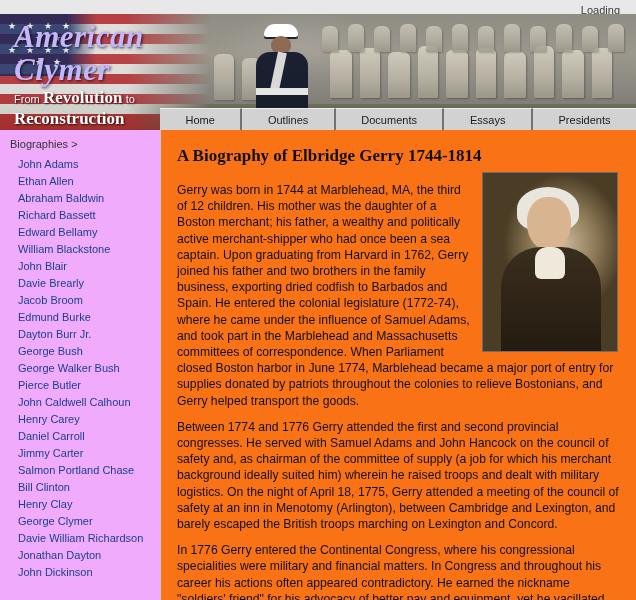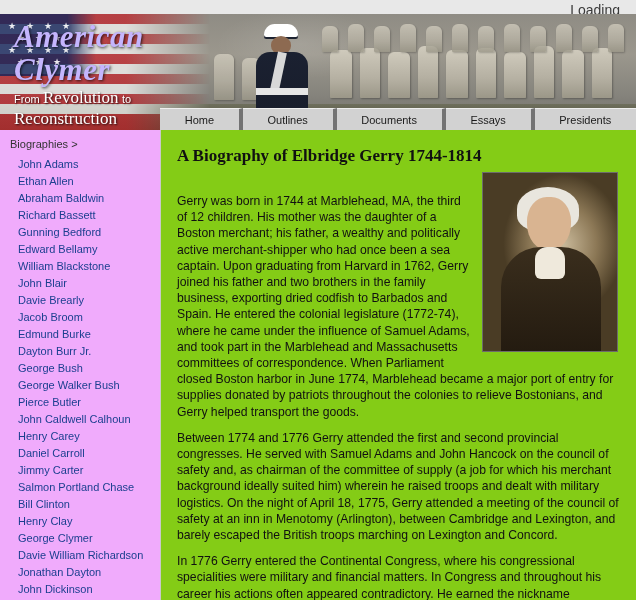--- a/index.html
+++ b/index.html
@@ -23,21 +23,21 @@
     left: 0;
     width: 636px;
     height: 14px;
     background: #e8e8e8;
     border-bottom: 1px solid #d2d2d2;
   }
   .loading-text {
     position: absolute;
     right: 16px;
     top: 4px;
-    font-size: 14px;
+    font-size: 11px;
     color: #3a3a3a;
     line-height: 12px;
   }
 
   
   .banner {
     position: absolute;
     top: 14px;
     left: 0;
     width: 636px;
@@ -152,21 +152,21 @@
   }
   .sub-line {
     color: #ffffff;
     font-size: 12px;
     line-height: 16px;
     text-shadow: 1px 1px 2px rgba(0,0,0,0.8);
     margin-top: 4px;
   }
   .sub-line .big {
     font-family: "Liberation Serif", serif;
-    font-weight: normal;
+    font-weight: bold;
     font-size: 17px;
   }
   .sub-line .small {
     font-size: 11px;
   }
   .sub-beyond {
     color: #ffffff;
     font-size: 11px;
     text-shadow: 1px 1px 2px rgba(0,0,0,0.8);
   }
@@ -182,21 +182,21 @@
     align-items: stretch;
     background: #d9d9d9;
   }
   .nav-item {
     flex: 1 1 auto;
     text-align: center;
     font-size: 11px;
     color: #1a1a1a;
     line-height: 22px;
     background: #d2d2d2;
-    border-right: 4px solid #737373;
+    border-right: 2px solid #737373;
     border-top: 1px solid #efefef;
     cursor: pointer;
     white-space: nowrap;
   }
   .nav-item.active {
     background: #ffffff;
     font-weight: bold;
   }
   .nav-item:last-child { border-right: none; }
 
@@ -225,21 +225,21 @@
     white-space: nowrap;
   }
 
   
   .content {
     position: absolute;
     left: 161px;
     top: 130px;
     width: 475px;
     height: 470px;
-    background: #84cc16;
+    background: #f97316;
     overflow: hidden;
   }
   .page-title {
     font-family: "Liberation Serif", serif;
     font-size: 17px;
     font-weight: bold;
     color: #111111;
     margin: 16px 0 0 16px;
   }
   .portrait {
@@ -270,21 +270,21 @@
     position: absolute; left: 52px; top: 74px; width: 30px; height: 32px;
     background: #efe9dc; border-radius: 12px 12px 6px 6px;
   }
   .body-text {
     font-size: 12.2px;
     line-height: 16.2px;
     color: #111111;
     margin: 10px 16px 0 16px;
     text-align: left;
   }
-  p.body-text:first-of-type { margin-top: 27px; }
+  p.body-text:first-of-type { margin-top: 16px; }
 </style>
 </head>
 <body>
 
 <div id="page">
 
   <div class="loading-strip">
     <div class="loading-text">Loading</div>
   </div>
 
@@ -364,21 +364,20 @@
     <div class="nav-item">Essays</div>
     <div class="nav-item">Presidents</div>
   </div>
 
   <div class="sidebar">
     <div class="sidebar-head">Biographies &gt;</div>
     <div class="side-link">John Adams</div>
     <div class="side-link">Ethan Allen</div>
     <div class="side-link">Abraham Baldwin</div>
     <div class="side-link">Richard Bassett</div>
-    <div class="side-link">Gunning Bedford</div>
     <div class="side-link">Edward Bellamy</div>
     <div class="side-link">William Blackstone</div>
     <div class="side-link">John Blair</div>
     <div class="side-link">Davie Brearly</div>
     <div class="side-link">Jacob Broom</div>
     <div class="side-link">Edmund Burke</div>
     <div class="side-link">Dayton Burr Jr.</div>
     <div class="side-link">George Bush</div>
     <div class="side-link">George Walker Bush</div>
     <div class="side-link">Pierce Butler</div>

